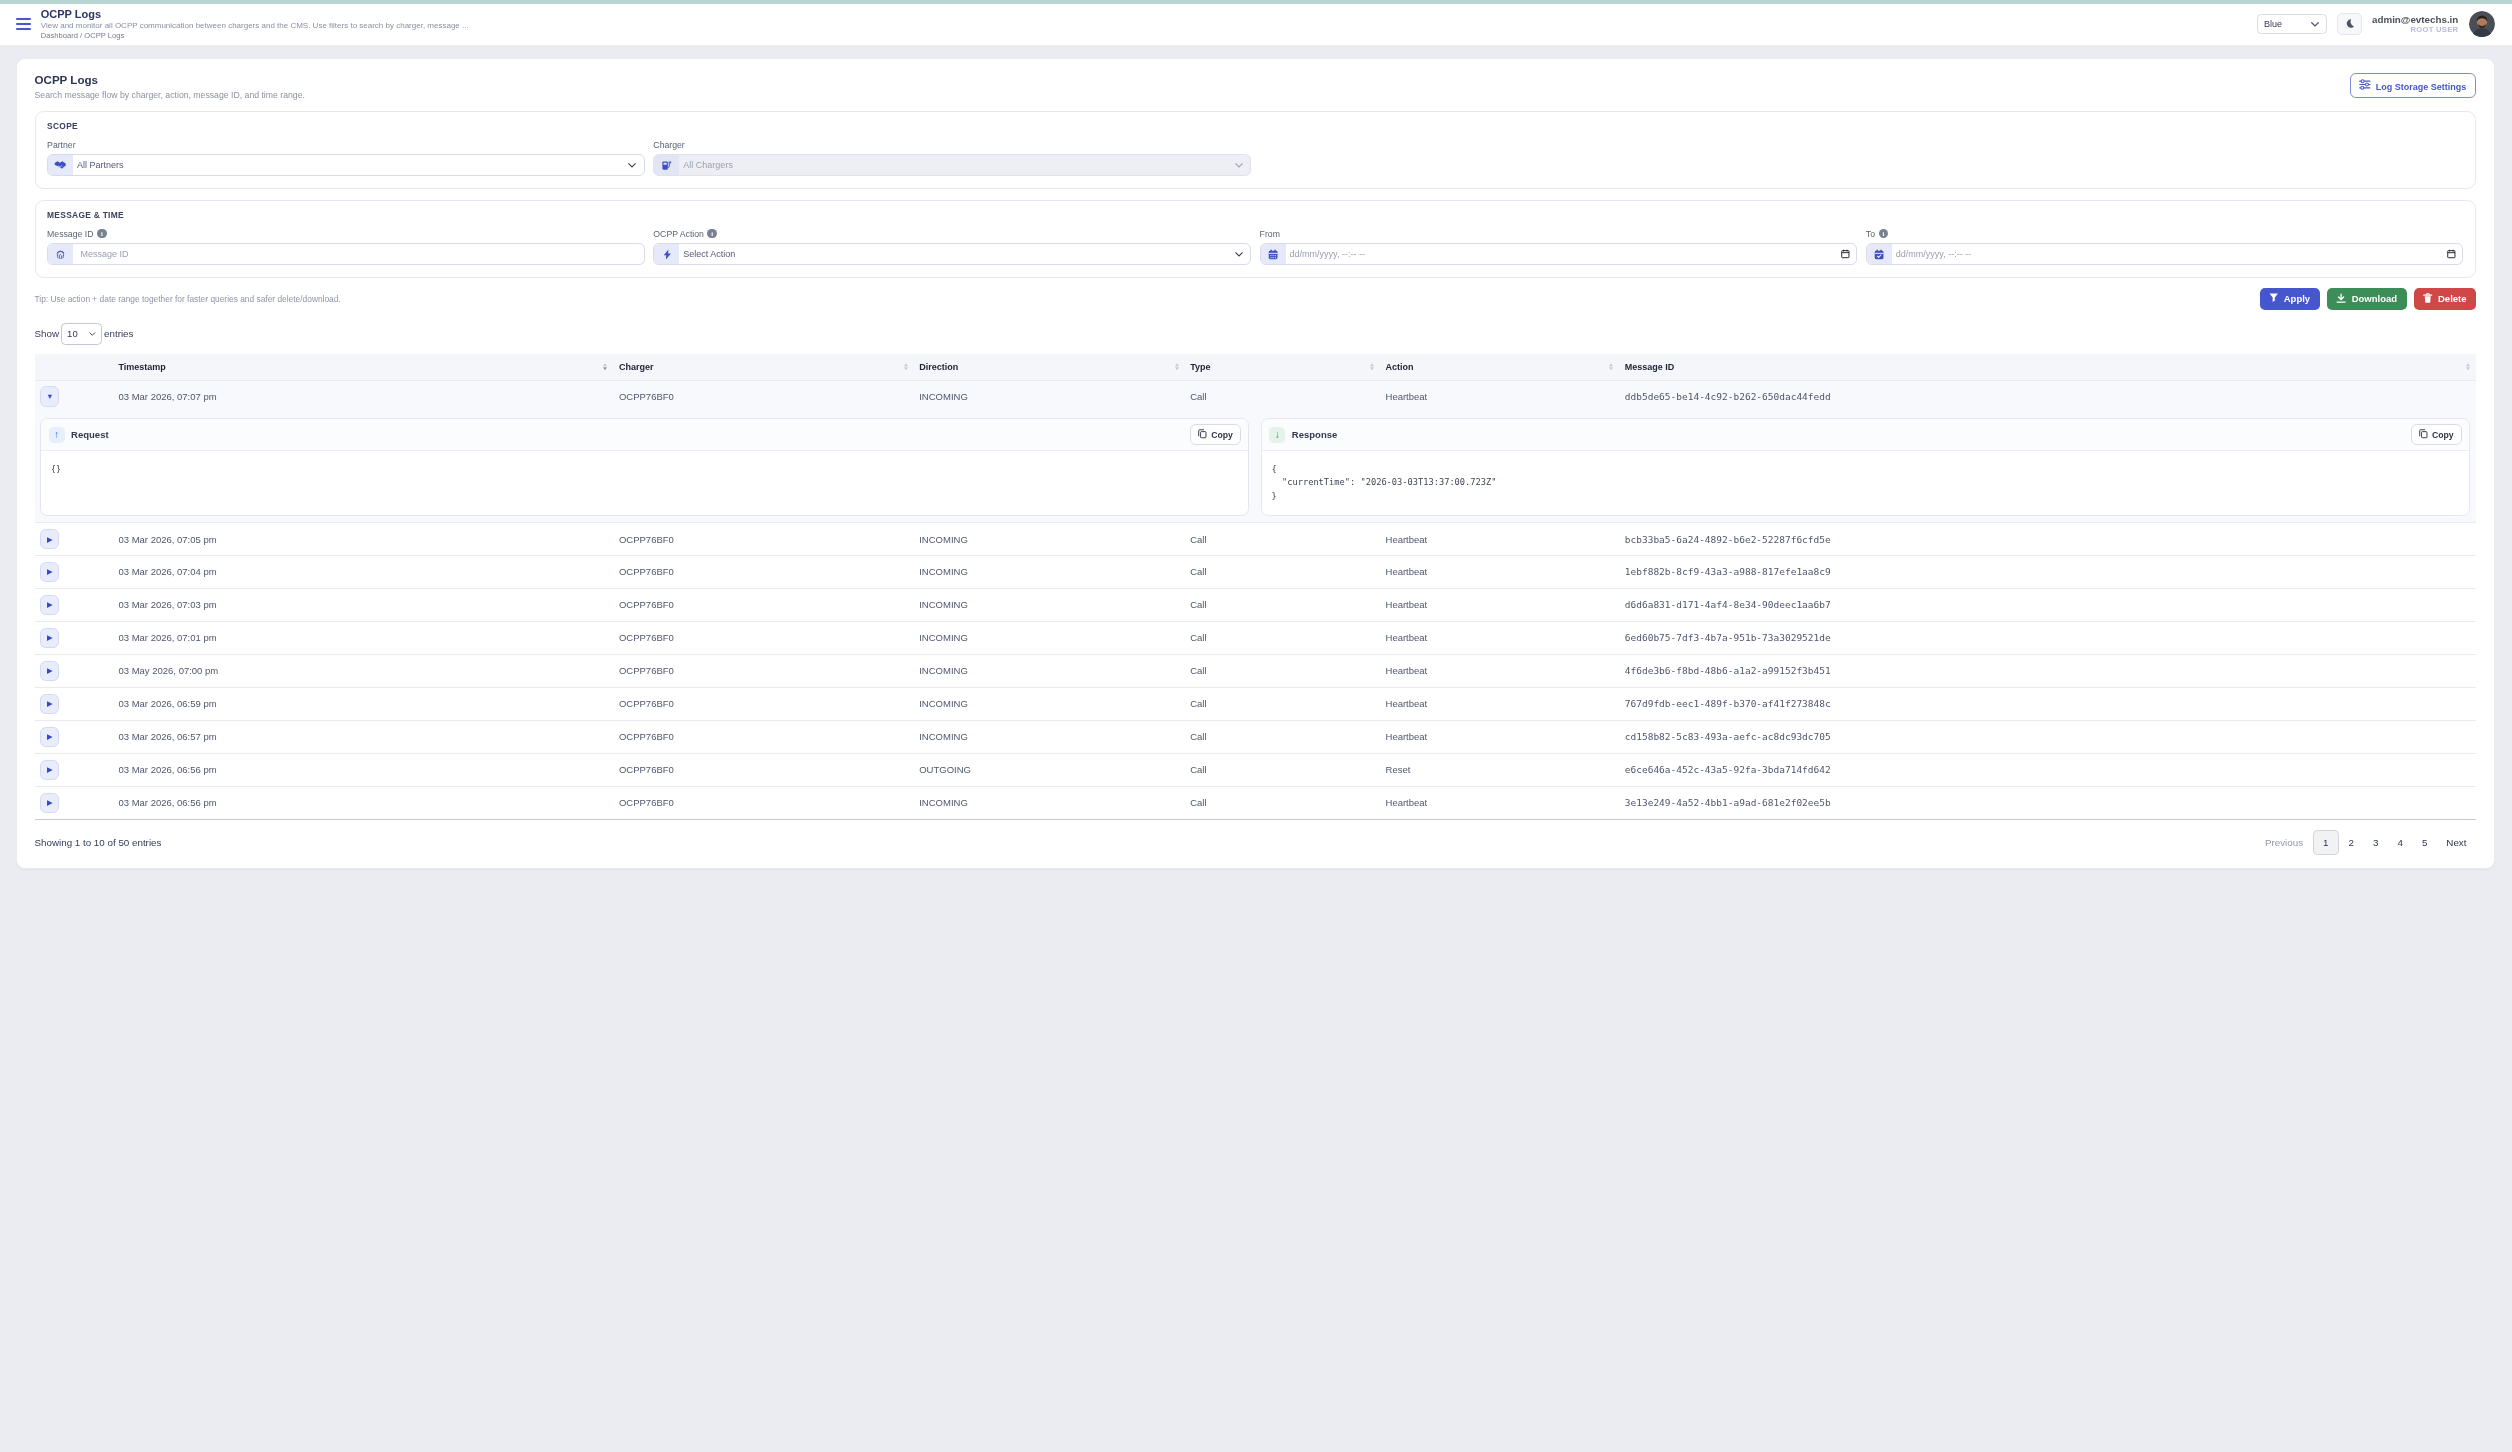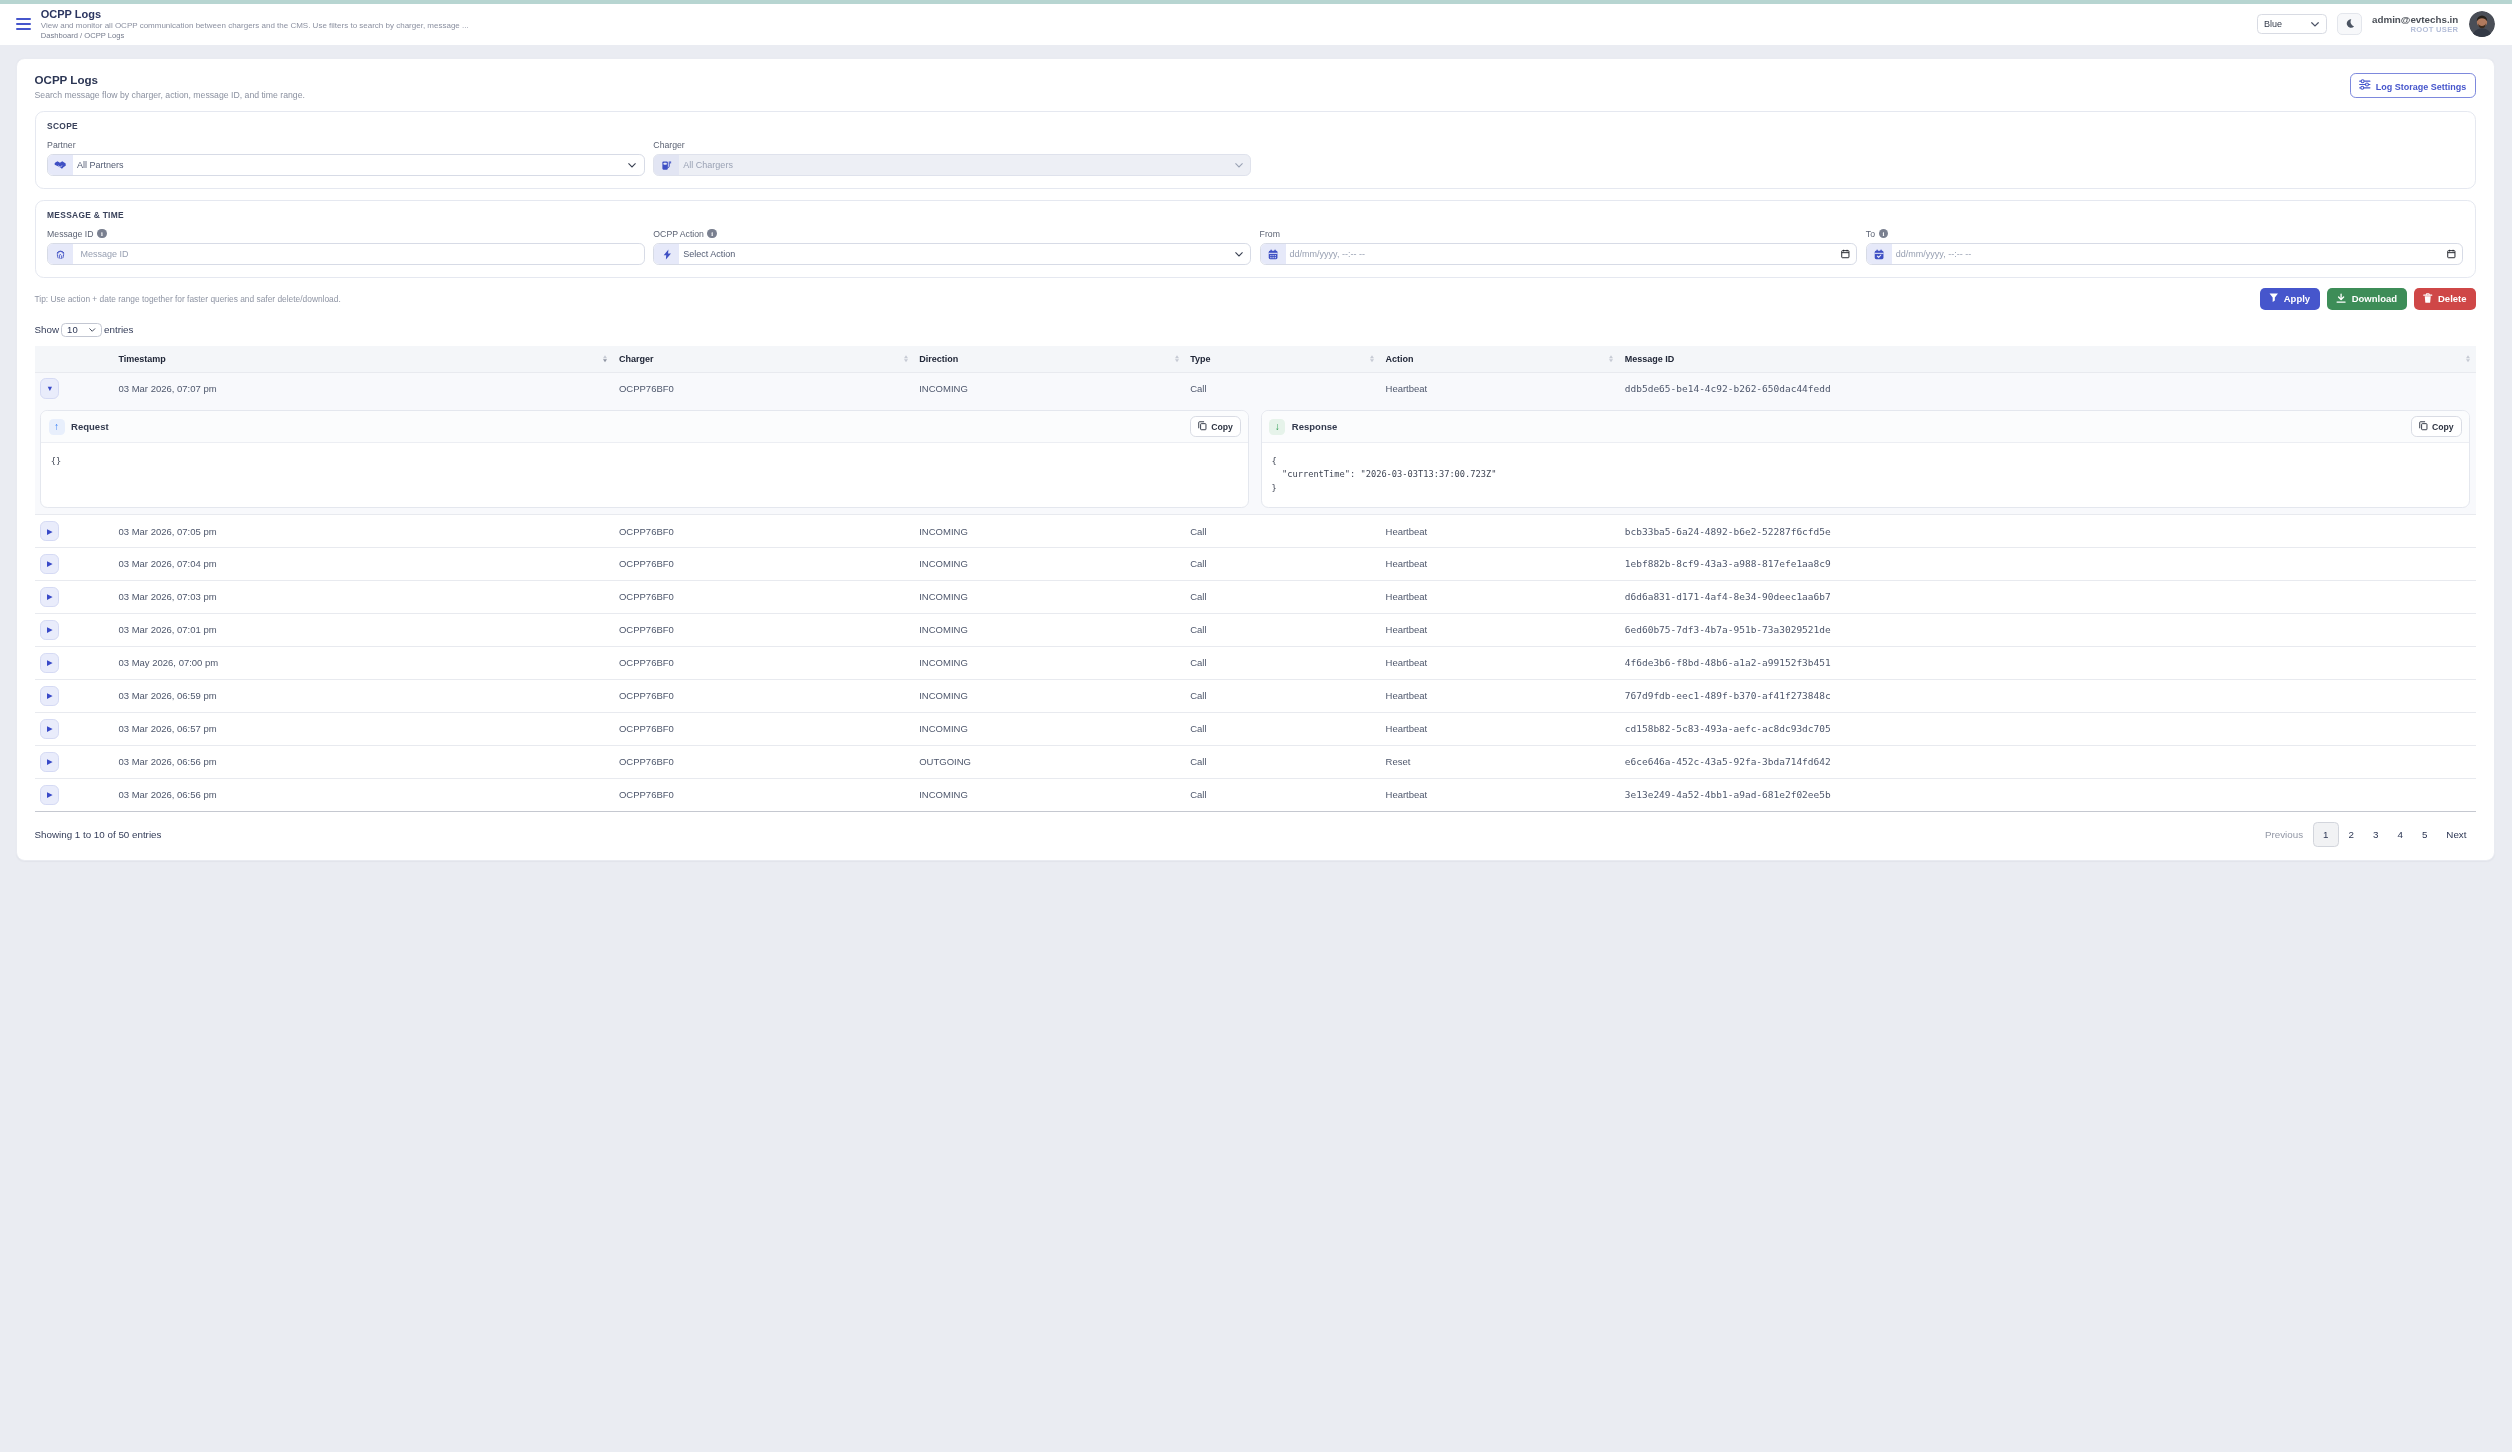--- a/index.html
+++ b/index.html
@@ -52,21 +52,21 @@
 
   .actions-row { display:flex; align-items:center; margin-top:10.2px; }
   .tip { font-size:8.4px; color:#8e94a3; }
   .btn-group { margin-left:auto; display:flex; gap:7.3px; }
   .btn { height:22px; border:none; border-radius:5.1px; padding:0 9.5px; display:flex; align-items:center; gap:5.1px; color:#fff; font-size:9.5px; font-weight:700; font-family:inherit; cursor:pointer; }
   .btn-apply { background:#4656cc; }
   .btn-download { background:#3d8d58; }
   .btn-delete { background:#cf4747; }
 
   .show-row { display:flex; align-items:center; gap:2px; margin:13px 0 8.7px; font-size:9.8px; color:#333c58; }
-  .len-select { width:41px; height:14px; border:0.7px solid #c3c7d2; border-radius:4.4px; background:#fff; display:flex; align-items:center; padding:0 5.1px; font-size:9.5px; color:#2c3654; cursor:pointer; }
+  .len-select { width:41px; height:22px; border:0.7px solid #c3c7d2; border-radius:4.4px; background:#fff; display:flex; align-items:center; padding:0 5.1px; font-size:9.5px; color:#2c3654; cursor:pointer; }
   .len-select .chev { margin-left:auto; }
 
   
   table.logs { width:100%; border-collapse:collapse; }
   .logs thead th { background:#f4f6f9; text-align:left; font-size:9px; font-weight:700; color:#212738; padding:8px 5.8px; position:relative; }
   .logs thead th:first-child { width:33px; }
   .sort { position:absolute; right:5.8px; top:50%; transform:translateY(-50%); display:inline-flex; flex-direction:column; gap:1.5px; cursor:pointer; }
   .sort i { display:block; width:0; height:0; border-left:2.9px solid transparent; border-right:2.9px solid transparent; }
   .sort .up { border-bottom:3.6px solid #c6cad4; }
   .sort .dn { border-top:3.6px solid #c6cad4; }

